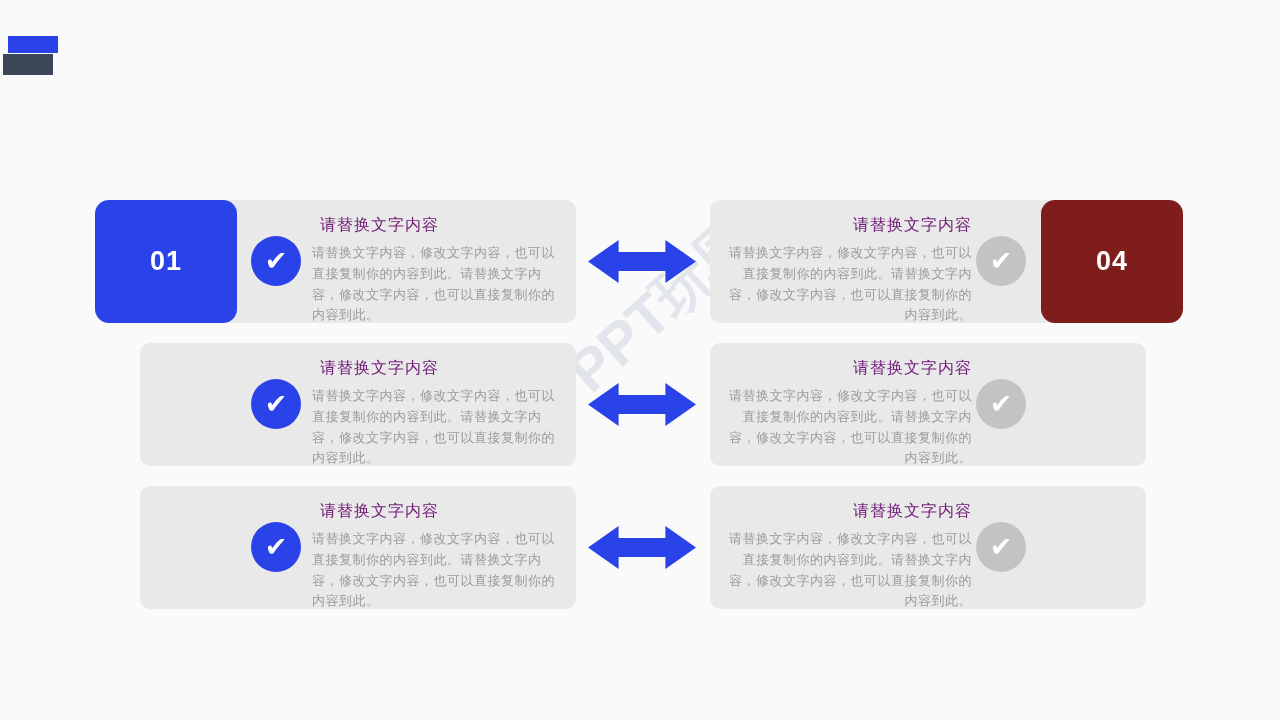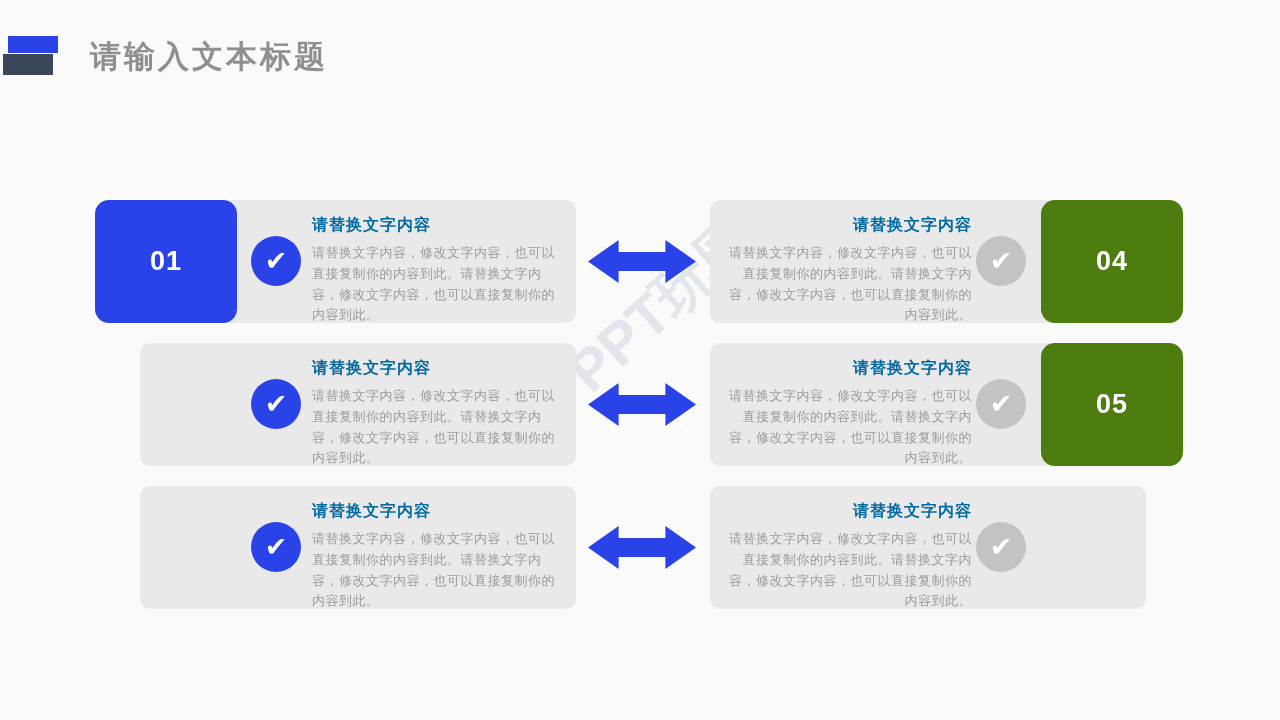--- a/index.html
+++ b/index.html
@@ -39,47 +39,46 @@
   }
   .panel.left  { left:140px; }
   .panel.right { left:710px; }
 
   .numblock {
     position:absolute; top:0; height:123px; width:142px;
     border-radius:14px; display:flex; align-items:center; justify-content:center;
     color:#fff; font-size:27px; font-weight:bold; letter-spacing:1px;
   }
   .numblock.blue { left:95px;  background:#2a43e8; }
-  .numblock.gray { left:1041px; background:#4d7c0f; }
+  .numblock.gray { left:1041px; background:#7f1d1d; }
 
   .check {
     position:absolute; top:36px; width:50px; height:50px; border-radius:50%;
     display:flex; align-items:center; justify-content:center;
     color:#fff; font-size:27px; font-weight:bold;
   }
   .check.blue { left:251px; background:#2a43e8; }
   .check.gray { left:976px; background:#c3c3c3; }
 
   .textblock { position:absolute; top:15px; width:250px; }
   .textblock.left  { left:312px; text-align:left; }
   .textblock.right { left:722px; text-align:right; }
-  .tb-title { font-size:16px; font-weight:bold; color:#0369a1; margin-bottom:7px; letter-spacing:1px; }
+  .tb-title { font-size:16px; font-weight:normal; color:#701a75; margin-bottom:7px; letter-spacing:1px;margin-left:8px; }
   .tb-body  { font-size:13px; color:#9b9b9b; line-height:1.6; letter-spacing:0.5px; }
 
   .arrow { position:absolute; left:588px; top:38px; width:108px; height:47px; }
   .arrow svg { width:100%; height:100%; display:block; }
 </style>
 </head>
 <body>
 
 <div class="slide">
 
   <div class="deco-blue"></div>
   <div class="deco-dark"></div>
-  <div class="slide-title">请输入文本标题</div>
 
   <div class="watermark">PPT玩园</div>
 
   <div class="row row1">
     <div class="panel left"></div>
     <div class="panel right"></div>
     <div class="numblock blue">01</div>
     <div class="check blue">✔</div>
     <div class="textblock left">
       <div class="tb-title">请替换文字内容</div>
@@ -109,21 +108,20 @@
     <div class="arrow">
       <svg viewBox="0 0 120 50" preserveAspectRatio="none">
           <polygon points="0,25 34,2 34,15 86,15 86,2 120,25 86,48 86,35 34,35 34,48" fill="#2a43e8"></polygon>
         </svg>
     </div>
     <div class="textblock right">
       <div class="tb-title">请替换文字内容</div>
       <div class="tb-body">请替换文字内容，修改文字内容，也可以直接复制你的内容到此。请替换文字内容，修改文字内容，也可以直接复制你的内容到此。</div>
     </div>
     <div class="check gray">✔</div>
-    <div class="numblock gray">05</div>
   </div>
 
   <div class="row row3">
     <div class="panel left"></div>
     <div class="panel right"></div>
     <div class="check blue">✔</div>
     <div class="textblock left">
       <div class="tb-title">请替换文字内容</div>
       <div class="tb-body">请替换文字内容，修改文字内容，也可以直接复制你的内容到此。请替换文字内容，修改文字内容，也可以直接复制你的内容到此。</div>
     </div>

